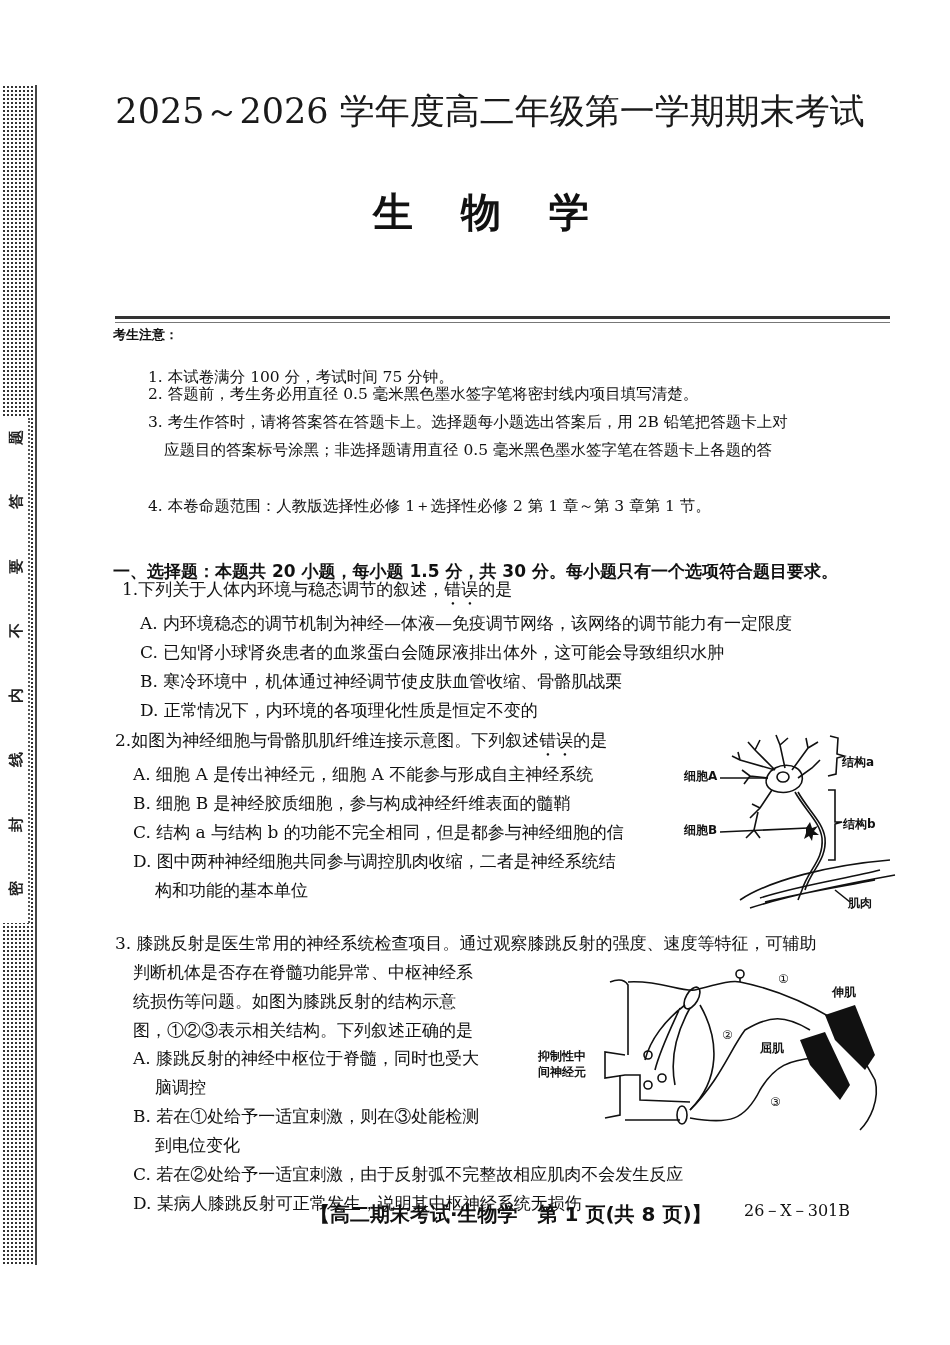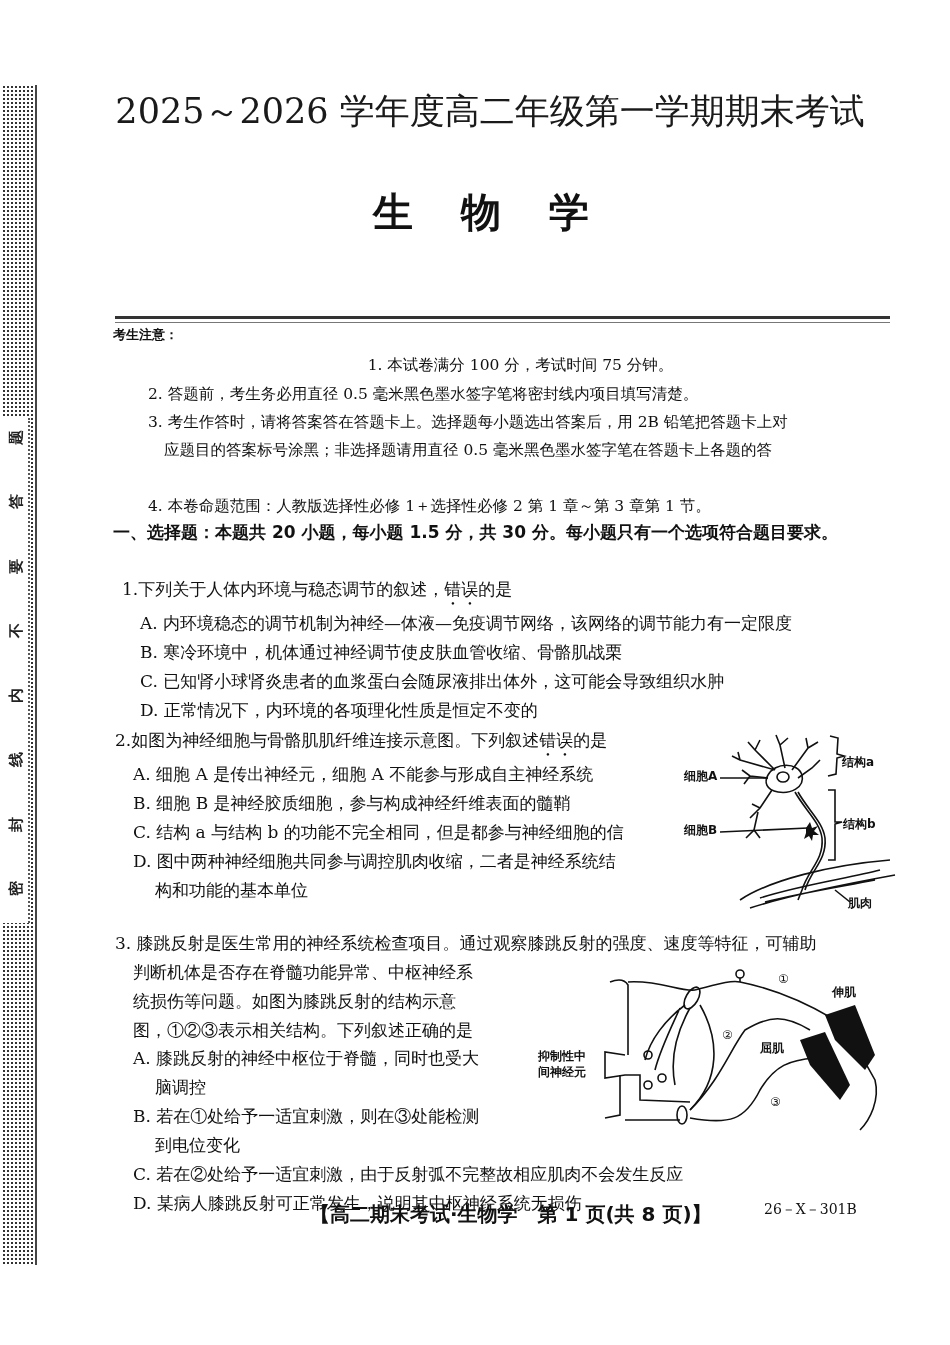--- a/index.html
+++ b/index.html
@@ -24,29 +24,29 @@
            font-size: 35px; letter-spacing: 0px; font-family: "DejaVu Serif", serif; color: #1a1a1a; }
   .subject { position: absolute; left: 0; width: 1010px; top: 185px; text-align: center;
              font-size: 40px; font-weight: bold; letter-spacing: 48px;
              font-family: "DejaVu Sans", sans-serif; }
   .rule { position: absolute; left: 115px; width: 775px; top: 316px; height: 3px;
           border-top: 3px solid #333; border-bottom: 1px solid #777; }
 
   .notice-head { position: absolute; left: 113px; top: 326px; font-size: 13px; font-weight: bold;
                  font-family: "DejaVu Sans", sans-serif; }
   .notice { position: absolute; left: 148px; width: 745px; font-size: 15.5px; line-height: 28px; }
-  .notice.n1 { top: 351px; text-align: center; }
+  .notice.n1 { top: 363px; }
   .notice.n2 { top: 380px; }
   .notice.n3 { top: 408px; text-indent: 0; }
   .notice.n3 .cont { display: block; padding-left: 16px; }
   .notice.n4 { top: 492px; }
   .emph { font-family: "DejaVu Sans", sans-serif; font-weight: bold; font-size: 17px;
           text-emphasis: dot; text-emphasis-position: under; -webkit-text-emphasis: dot; }
 
-  .section-head { position: absolute; left: 113px; top: 521px; font-size: 17px; font-weight: bold;
+  .section-head { position: absolute; left: 113px; top: 560px; font-size: 17px; font-weight: bold;
                   font-family: "DejaVu Sans", sans-serif; }
   .q { position: absolute; font-size: 17px; line-height: 29px; font-family: "DejaVu Serif", serif; }
   .q .stem { display: block; }
   .q .opt { display: block; padding-left: 18px; }
   .q .opt .cont { display: block; padding-left: 22px; }
   .dotmark { text-emphasis: dot; text-emphasis-position: under; -webkit-text-emphasis: dot; }
 
   .q1 { left: 122px; top: 575px; width: 780px; }
   .q2 { left: 115px; top: 726px; width: 560px; }
   .q3stem { left: 115px; top: 929px; width: 780px; }
@@ -54,21 +54,21 @@
   .q3body .line { display: block; padding-left: 0; }
   .q3opts { left: 115px; top: 1044px; width: 420px; }
   .q3cd { left: 115px; top: 1160px; width: 780px; }
 
   .fig2 { position: absolute; left: 680px; top: 730px; width: 220px; height: 180px; }
   .fig3 { position: absolute; left: 530px; top: 960px; width: 370px; height: 200px; }
   .figlabel { position: absolute; font-family: "DejaVu Sans", sans-serif; font-size: 12px; font-weight: bold; white-space: nowrap; }
 
   .footer { position: absolute; top: 1195px; left: 0; width: 950px; height: 30px; }
   .footer-center { position: absolute; left: 310px; top: 6px; font-size: 20px; font-weight: bold; font-family: "DejaVu Sans", sans-serif; }
-  .footer-code { position: absolute; left: 764px; top: 6px; font-size: 14px; font-family: "DejaVu Serif", serif; }
+  .footer-code { position: absolute; left: 744px; top: 6px; font-size: 16px; font-family: "DejaVu Serif", serif; }
 </style>
 </head>
 <body>
 
 <div class="page">
 
   <div class="strip"></div>
   <div class="strip-window"></div>
   <div class="strip-text">
     <span>密</span>
@@ -92,22 +92,22 @@
     <span>3. 考生作答时，请将答案答在答题卡上。选择题每小题选出答案后，用 2B 铅笔把答题卡上对</span>
     <span class="cont">应题目的答案标号涂黑；非选择题请用直径 0.5 毫米黑色墨水签字笔在答题卡上各题的答</span>
   </div>
   <div class="notice n4">4. 本卷命题范围：人教版选择性必修 1＋选择性必修 2 第 1 章～第 3 章第 1 节。</div>
 
   <div class="section-head">一、选择题：本题共 20 小题，每小题 1.5 分，共 30 分。每小题只有一个选项符合题目要求。</div>
 
   <div class="q q1">
     <span class="stem"><span>1.</span><span>下列关于人体内环境与稳态调节的叙述，</span><span class="dotmark">错误</span><span>的是</span></span>
     <span class="opt">A. 内环境稳态的调节机制为神经—体液—免疫调节网络，该网络的调节能力有一定限度</span>
+    <span class="opt">C. 已知肾小球肾炎患者的血浆蛋白会随尿液排出体外，这可能会导致组织水肿</span>
     <span class="opt">B. 寒冷环境中，机体通过神经调节使皮肤血管收缩、骨骼肌战栗</span>
-    <span class="opt">C. 已知肾小球肾炎患者的血浆蛋白会随尿液排出体外，这可能会导致组织水肿</span>
     <span class="opt">D. 正常情况下，内环境的各项理化性质是恒定不变的</span>
   </div>
 
   <div class="q q2">
     <span class="stem"><span>2.</span><span>如图为神经细胞与骨骼肌肌纤维连接示意图。下列叙述</span><span class="dotmark">错误</span><span>的是</span></span>
     <span class="opt">A. 细胞 A 是传出神经元，细胞 A 不能参与形成自主神经系统</span>
     <span class="opt">B. 细胞 B 是神经胶质细胞，参与构成神经纤维表面的髓鞘</span>
     <span class="opt"><span>C. 结构 a 与结构 b 的功能不完全相同，但是都参与神经细胞的信</span></span>
     <span class="opt"><span>D. 图中两种神经细胞共同参与调控肌肉收缩，二者是神经系统结</span><span class="cont">构和功能的基本单位</span></span>
   </div>

